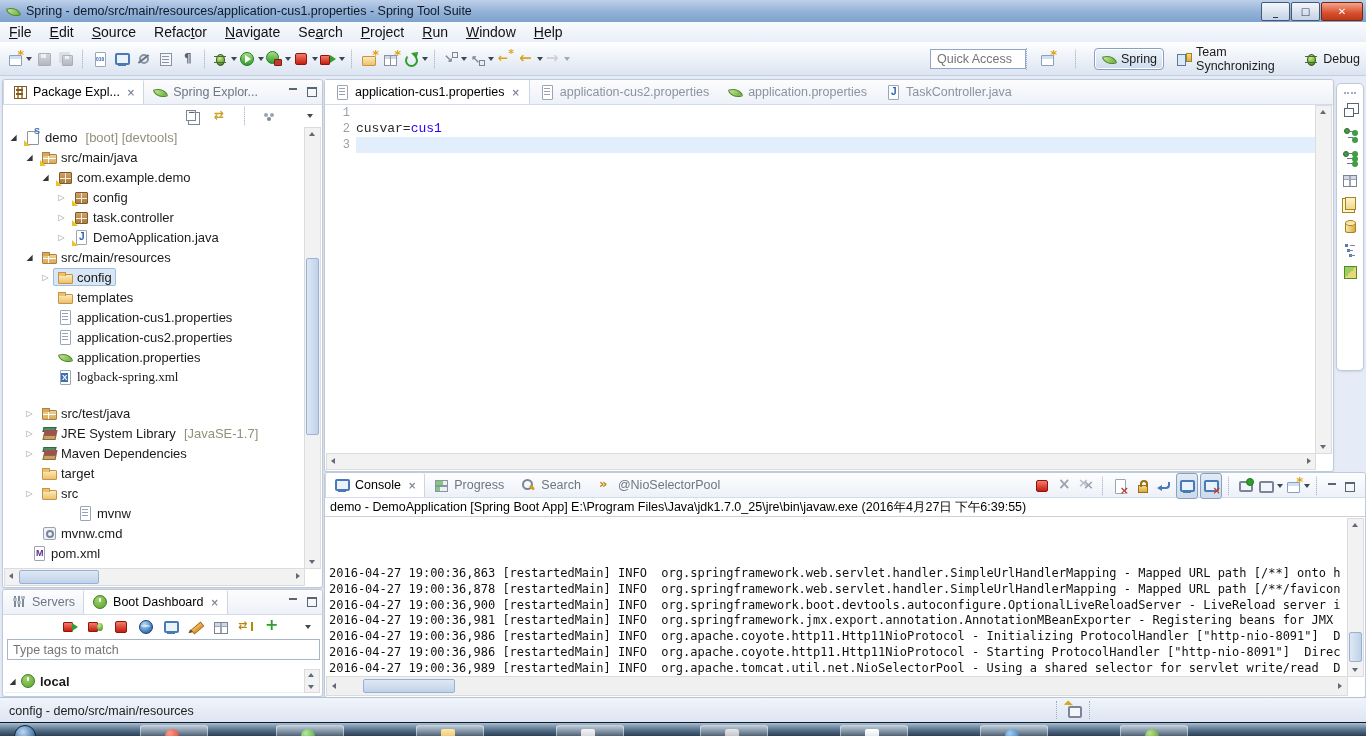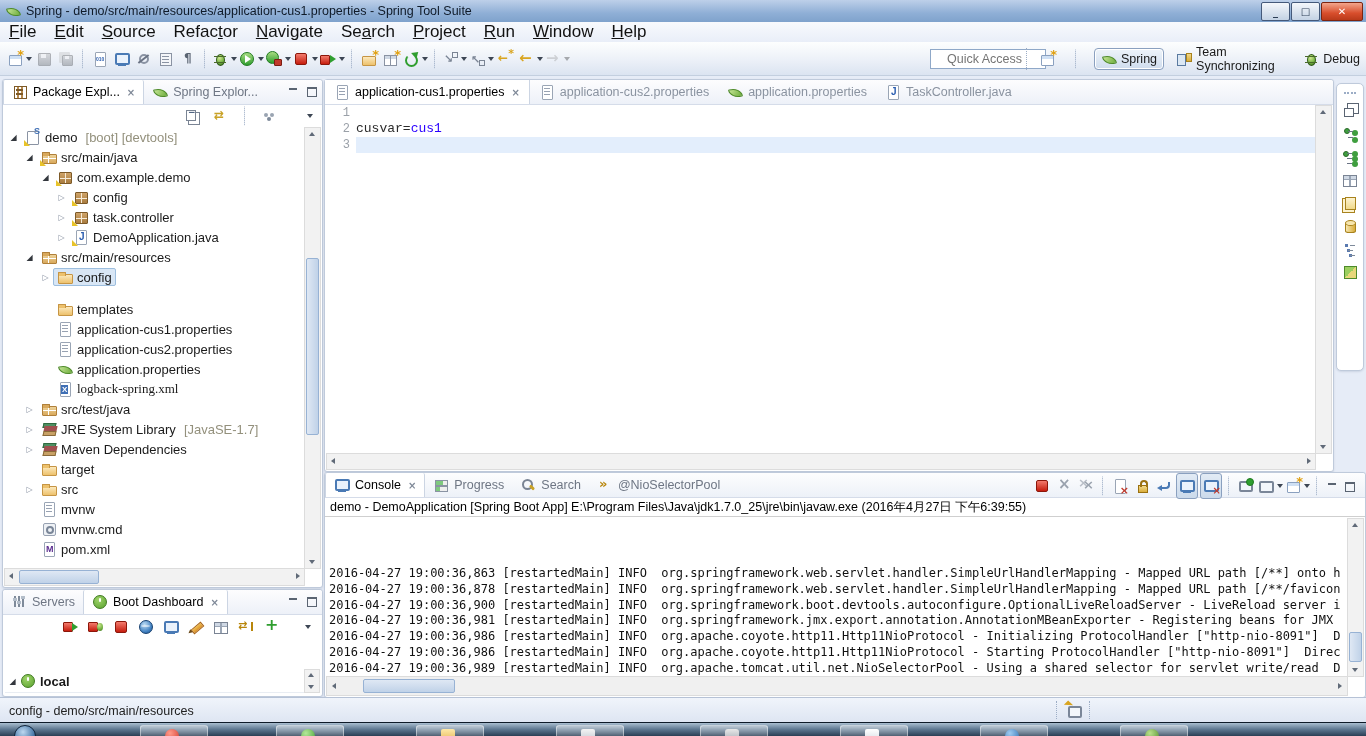--- a/index.html
+++ b/index.html
@@ -14,34 +14,34 @@
   #titlebar .ttl{margin-left:5px;white-space:nowrap}
   .winbtns{position:absolute;right:3px;top:2px;display:flex;gap:1px}
   .wb{width:27px;height:17px;border:1px solid #44597a;border-radius:2px;
       background:linear-gradient(#f4f7fb,#c3d2e4);display:flex;align-items:center;justify-content:center;
       font:bold 10px "DejaVu Sans",sans-serif;color:#2c3e55}
   .wb.close{width:40px;background:linear-gradient(#f3a58c,#d84e2c 60%,#b93a1a);color:#fff;border-color:#7c2410}
 
   
   #menubar{position:absolute;left:0;top:22px;right:0;height:20px;
     background:linear-gradient(#f8fafd,#e9eef8);border-bottom:1px solid #d2dae9;
-    display:flex;align-items:center;font-size:17px}
+    display:flex;align-items:center;font-size:14px}
   .menu-item{padding:2px 9px;color:#111}
   .menu-item u{text-decoration:underline}
 
   
   #toolbar{position:absolute;left:0;top:42px;right:0;height:33px;
     background:linear-gradient(#fdfefe,#eaeff7 60%,#dbe4f1);border-bottom:1px solid #c3cfdf;
     display:flex;align-items:center;padding-left:6px}
   .tbx{height:24px;min-width:20px;display:flex;align-items:center;justify-content:center;border-radius:3px;margin:0 1px;position:relative}
   .tbx.disabled{opacity:.42;filter:grayscale(85%)}
   .tbx.sep{min-width:0;width:1px;height:20px;margin:0 5px;border-left:1px dotted #9cadc6}
   .dd{width:0;height:0;border-top:4px solid #3d4654;border-left:3px solid transparent;border-right:3px solid transparent;margin-left:3px}
   #quick-access{position:absolute;left:930px;top:7px;width:82px;height:16px;border:1px solid #8fa8c8;
-    background:#fff;font:12.5px "Liberation Sans",sans-serif;color:#222;padding:1px 16px}
+    background:#fff;font:12.5px "Liberation Sans",sans-serif;color:#222;padding:1px 6px}
   #persp-sep{position:absolute;left:1026px;top:6px;height:22px;border-left:1px dotted #9cadc6}
   #persp{position:absolute;left:1036px;top:4px;display:flex;align-items:center;gap:12px;height:26px}
   .persp-item{display:flex;align-items:center;gap:4px;padding:2px 6px;font-size:12.5px;color:#1a1a1a;border-radius:4px}
   .persp-item.active{border:1px solid #8aa0bf;background:linear-gradient(#eef4fa,#cfdced);box-shadow:inset 0 0 0 1px #fff}
 
   
   .panel{position:absolute;background:#fff;border:1px solid #bfcadb;border-radius:3px;box-shadow:0 1px 2px rgba(60,80,120,.15)}
   .viewtabs{height:24px;display:flex;align-items:flex-start;position:relative;border-radius:3px 3px 0 0;
     background:linear-gradient(#fdfdfe,#edf1f8);border-bottom:1px solid #d5dce9;font-size:12.5px}
   .vtab{display:flex;align-items:center;gap:5px;padding:0 8px;height:24px;color:#6e7684;white-space:nowrap}
@@ -603,21 +603,21 @@
       <div class="trow" style="padding-left: 34px;">
         <span class="twisty col"></span>
         <span class="selwrap selected">
           <span class="ic folder"></span>
           <span class="tlabel">config</span>
 
         </span>
       </div>
 
 
-      <div class="trow" style="padding-left: 34px; margin-top: 12px;">
+      <div class="trow" style="padding-left: 34px;">
         <span class="twisty none"></span>
         <span class="selwrap">
           <span class="ic folder"></span>
           <span class="tlabel">templates</span>
 
         </span>
       </div>
 
       <div class="trow" style="padding-left: 34px;">
         <span class="twisty none"></span>
@@ -648,21 +648,21 @@
 
       <div class="trow" style="padding-left: 34px; font-family: Liberation Serif, serif;">
         <span class="twisty none"></span>
         <span class="selwrap">
           <span class="ic xmlfile"></span>
           <span class="tlabel">logback-spring.xml</span>
 
         </span>
       </div>
 
-      <div class="trow" style="padding-left: 18px;">
+      <div class="trow" style="padding-left: 18px; margin-top: 16px;">
         <span class="twisty col"></span>
         <span class="selwrap">
           <span class="ic srcpkg"></span>
           <span class="tlabel">src/test/java</span>
 
         </span>
       </div>
 
       <div class="trow" style="padding-left: 18px;">
         <span class="twisty col"></span>
@@ -693,39 +693,39 @@
 
       <div class="trow" style="padding-left: 18px;">
         <span class="twisty col"></span>
         <span class="selwrap">
           <span class="ic folder"></span>
           <span class="tlabel">src</span>
 
         </span>
       </div>
 
+      <div class="trow" style="padding-left: 18px; margin-left: 36px;">
+        <span class="twisty none"></span>
+        <span class="selwrap">
+          <span class="ic propfile"></span>
+          <span class="tlabel">mvnw</span>
+
+        </span>
+      </div>
+
       <div class="trow" style="padding-left: 18px;">
         <span class="twisty none"></span>
         <span class="selwrap">
-          <span class="ic propfile"></span>
-          <span class="tlabel">mvnw</span>
-
-        </span>
-      </div>
-
-      <div class="trow" style="padding-left: 18px;">
-        <span class="twisty none"></span>
-        <span class="selwrap">
           <span class="ic cmdfile"></span>
           <span class="tlabel">mvnw.cmd</span>
 
         </span>
       </div>
 
-      <div class="trow" style="padding-left: 18px;">
+      <div class="trow" style="padding-left: 8px;">
         <span class="twisty none"></span>
         <span class="selwrap">
           <span class="ic pomfile"></span>
           <span class="tlabel">pom.xml</span>
 
         </span>
       </div>
     </div>
   <div id="pkg-vscroll" class="scroll-track">
     <span class="arr up" style="left:4px;top:4px"></span>
@@ -991,20 +991,21 @@
       <span class="tbx">
         <span class="ic plus"></span>
 
       </span>
 
       <span class="tbx">
         <span class="ic"></span>
         <span class="dd"></span>
       </span>
     </div>
+  <input id="boot-filter" placeholder="Type tags to match" style="">
   <div id="boot-items">
 
       <div class="brow">
         <span class="twisty exp"></span>
         <span class="ic boot"></span>
         <span class="blabel">local</span>
       </div>
     </div>
   <div id="boot-vscroll" class="scroll-track">
     <span class="arr up" style="left:3px;top:3px"></span>

